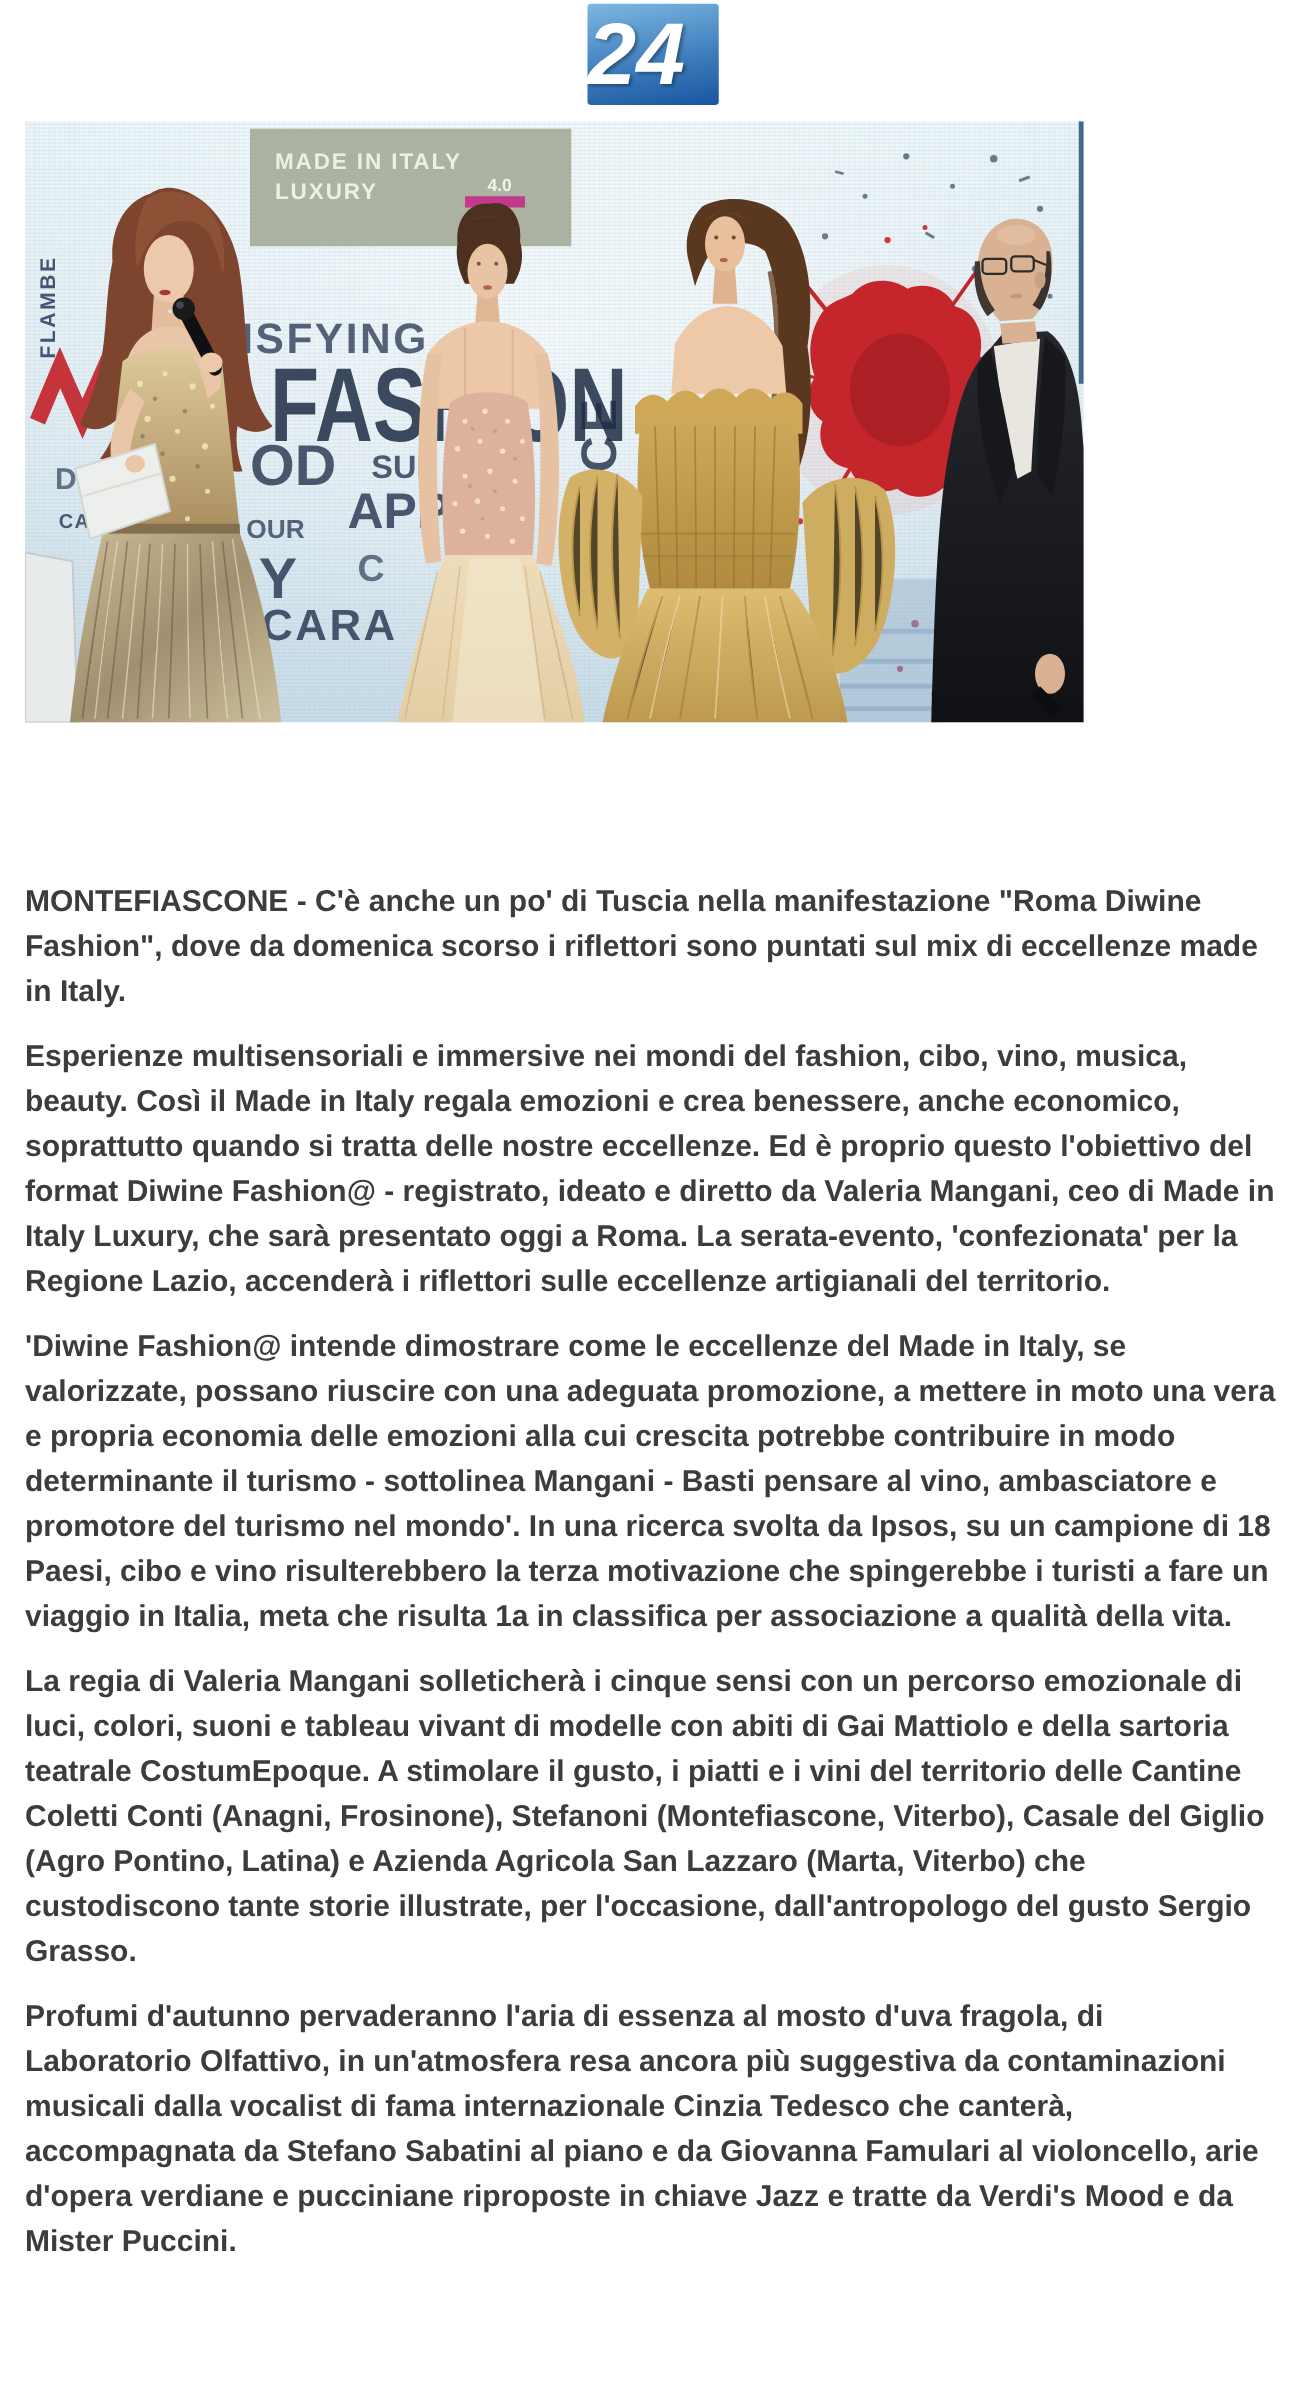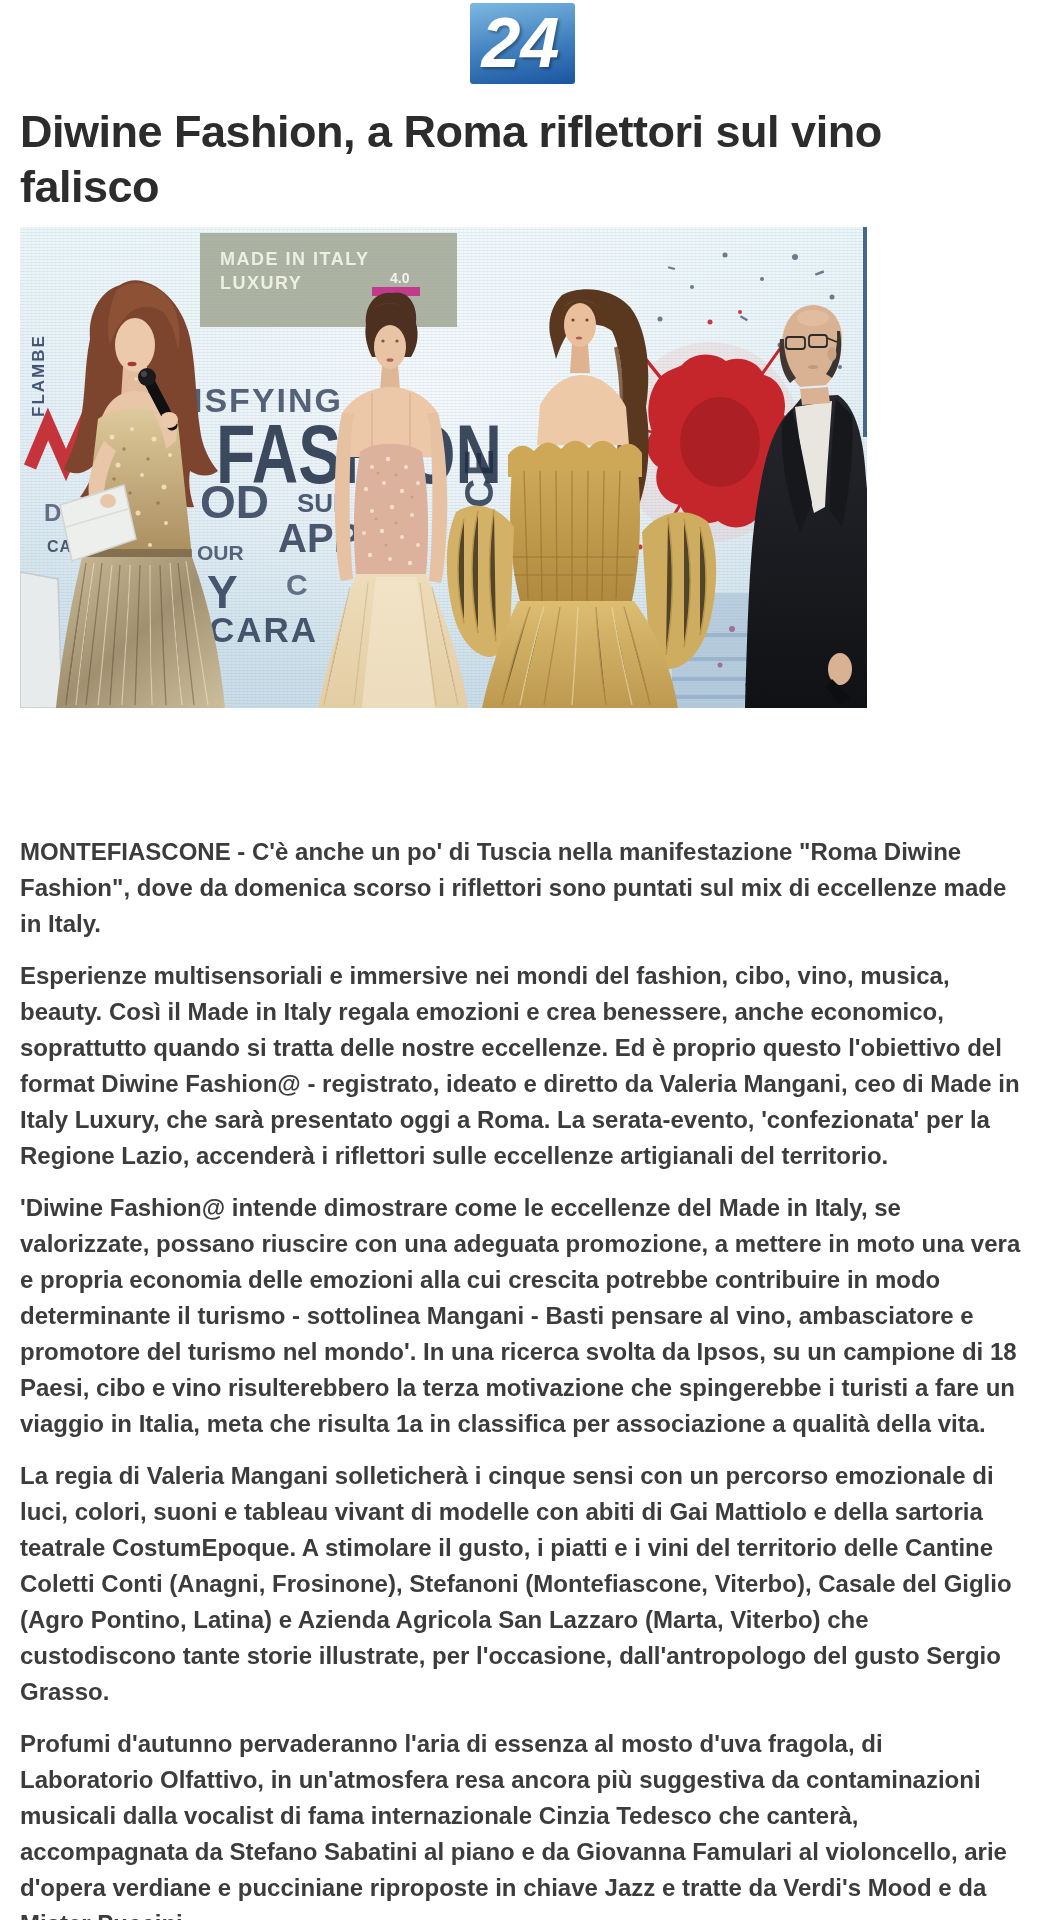--- a/index.html
+++ b/index.html
@@ -6,21 +6,21 @@
   body{width:1041px;font-family:"Liberation Sans","DejaVu Sans",sans-serif;color:#3a3a3a;}
   .page{width:1041px;box-sizing:border-box;padding:0 20px 30px 20px;}
 
   
   .logo{display:flex;align-items:stretch;width:fit-content;margin:3px auto 0 auto;height:81px;cursor:pointer;}
   .logo-left{display:flex;flex-direction:column;width:196px;}
   .logo-black{background:#0b0b0b;border:1px solid #ffffff;height:36px;display:flex;align-items:center;justify-content:center;}
   .logo-black span{color:#fff;font-weight:bold;font-size:31px;letter-spacing:1px;line-height:36px;}
   .logo-gray{background:#b3b3b3;margin-top:2px;flex:1;display:flex;align-items:center;justify-content:center;}
   .logo-gray span{color:#fff;font-weight:bold;font-style:italic;font-size:36px;letter-spacing:9px;padding-left:6px;}
-  .logo-blue{width:105px;margin-left:4px;border-radius:3px;background:linear-gradient(170deg,#7db8e2 0%,#3f7fbd 55%,#1a55a0 100%);display:flex;align-items:center;justify-content:center;}
+  .logo-blue{width:105px;margin-left:4px;border-radius:3px;background:linear-gradient(170deg,#7db8e2 0%,#3f7fbd 55%,#1a55a0 100%);display:flex;align-items:center;}
   .logo-blue span{color:#fff;font-weight:bold;font-style:italic;font-size:70px;line-height:81px;text-shadow:2px 2px 3px rgba(0,0,0,0.35);padding-right:4px;}
 
   
   h1.title{margin:20px 0 0 0;font-size:45px;line-height:55px;font-weight:bold;color:#2c2c2c;letter-spacing:-0.5px;max-width:910px;}
   h2.subtitle{margin:10px 0 0 0;font-size:27px;line-height:30px;font-weight:bold;color:#2c2c2c;}
 
   
   figure.photo{margin:13px 0 0 0;padding:0;width:847px;height:583px;line-height:0;}
   figure.photo svg{display:block;}
 
@@ -34,21 +34,20 @@
 <div class="page">
 
   <header>
     <div class="logo">
       <div class="logo-blue">
         <span>24</span>
       </div>
     </div>
   </header>
 
-  <h1 class="title">Diwine Fashion, a Roma riflettori sul vino falisco</h1>
 
   <figure class="photo">
     <svg width="847" height="481" viewBox="0 0 847 481" xmlns="http://www.w3.org/2000/svg">
       <defs>
         <linearGradient id="bgGrad" x1="0" y1="0" x2="0" y2="1">
           <stop offset="0" stop-color="#ecf6f8"></stop>
             <stop offset="0.55" stop-color="#ddeaf1"></stop>
             <stop offset="1" stop-color="#c9dce7"></stop>
         </linearGradient>
         <radialGradient id="glow" cx="0.5" cy="0.35" r="0.6">

